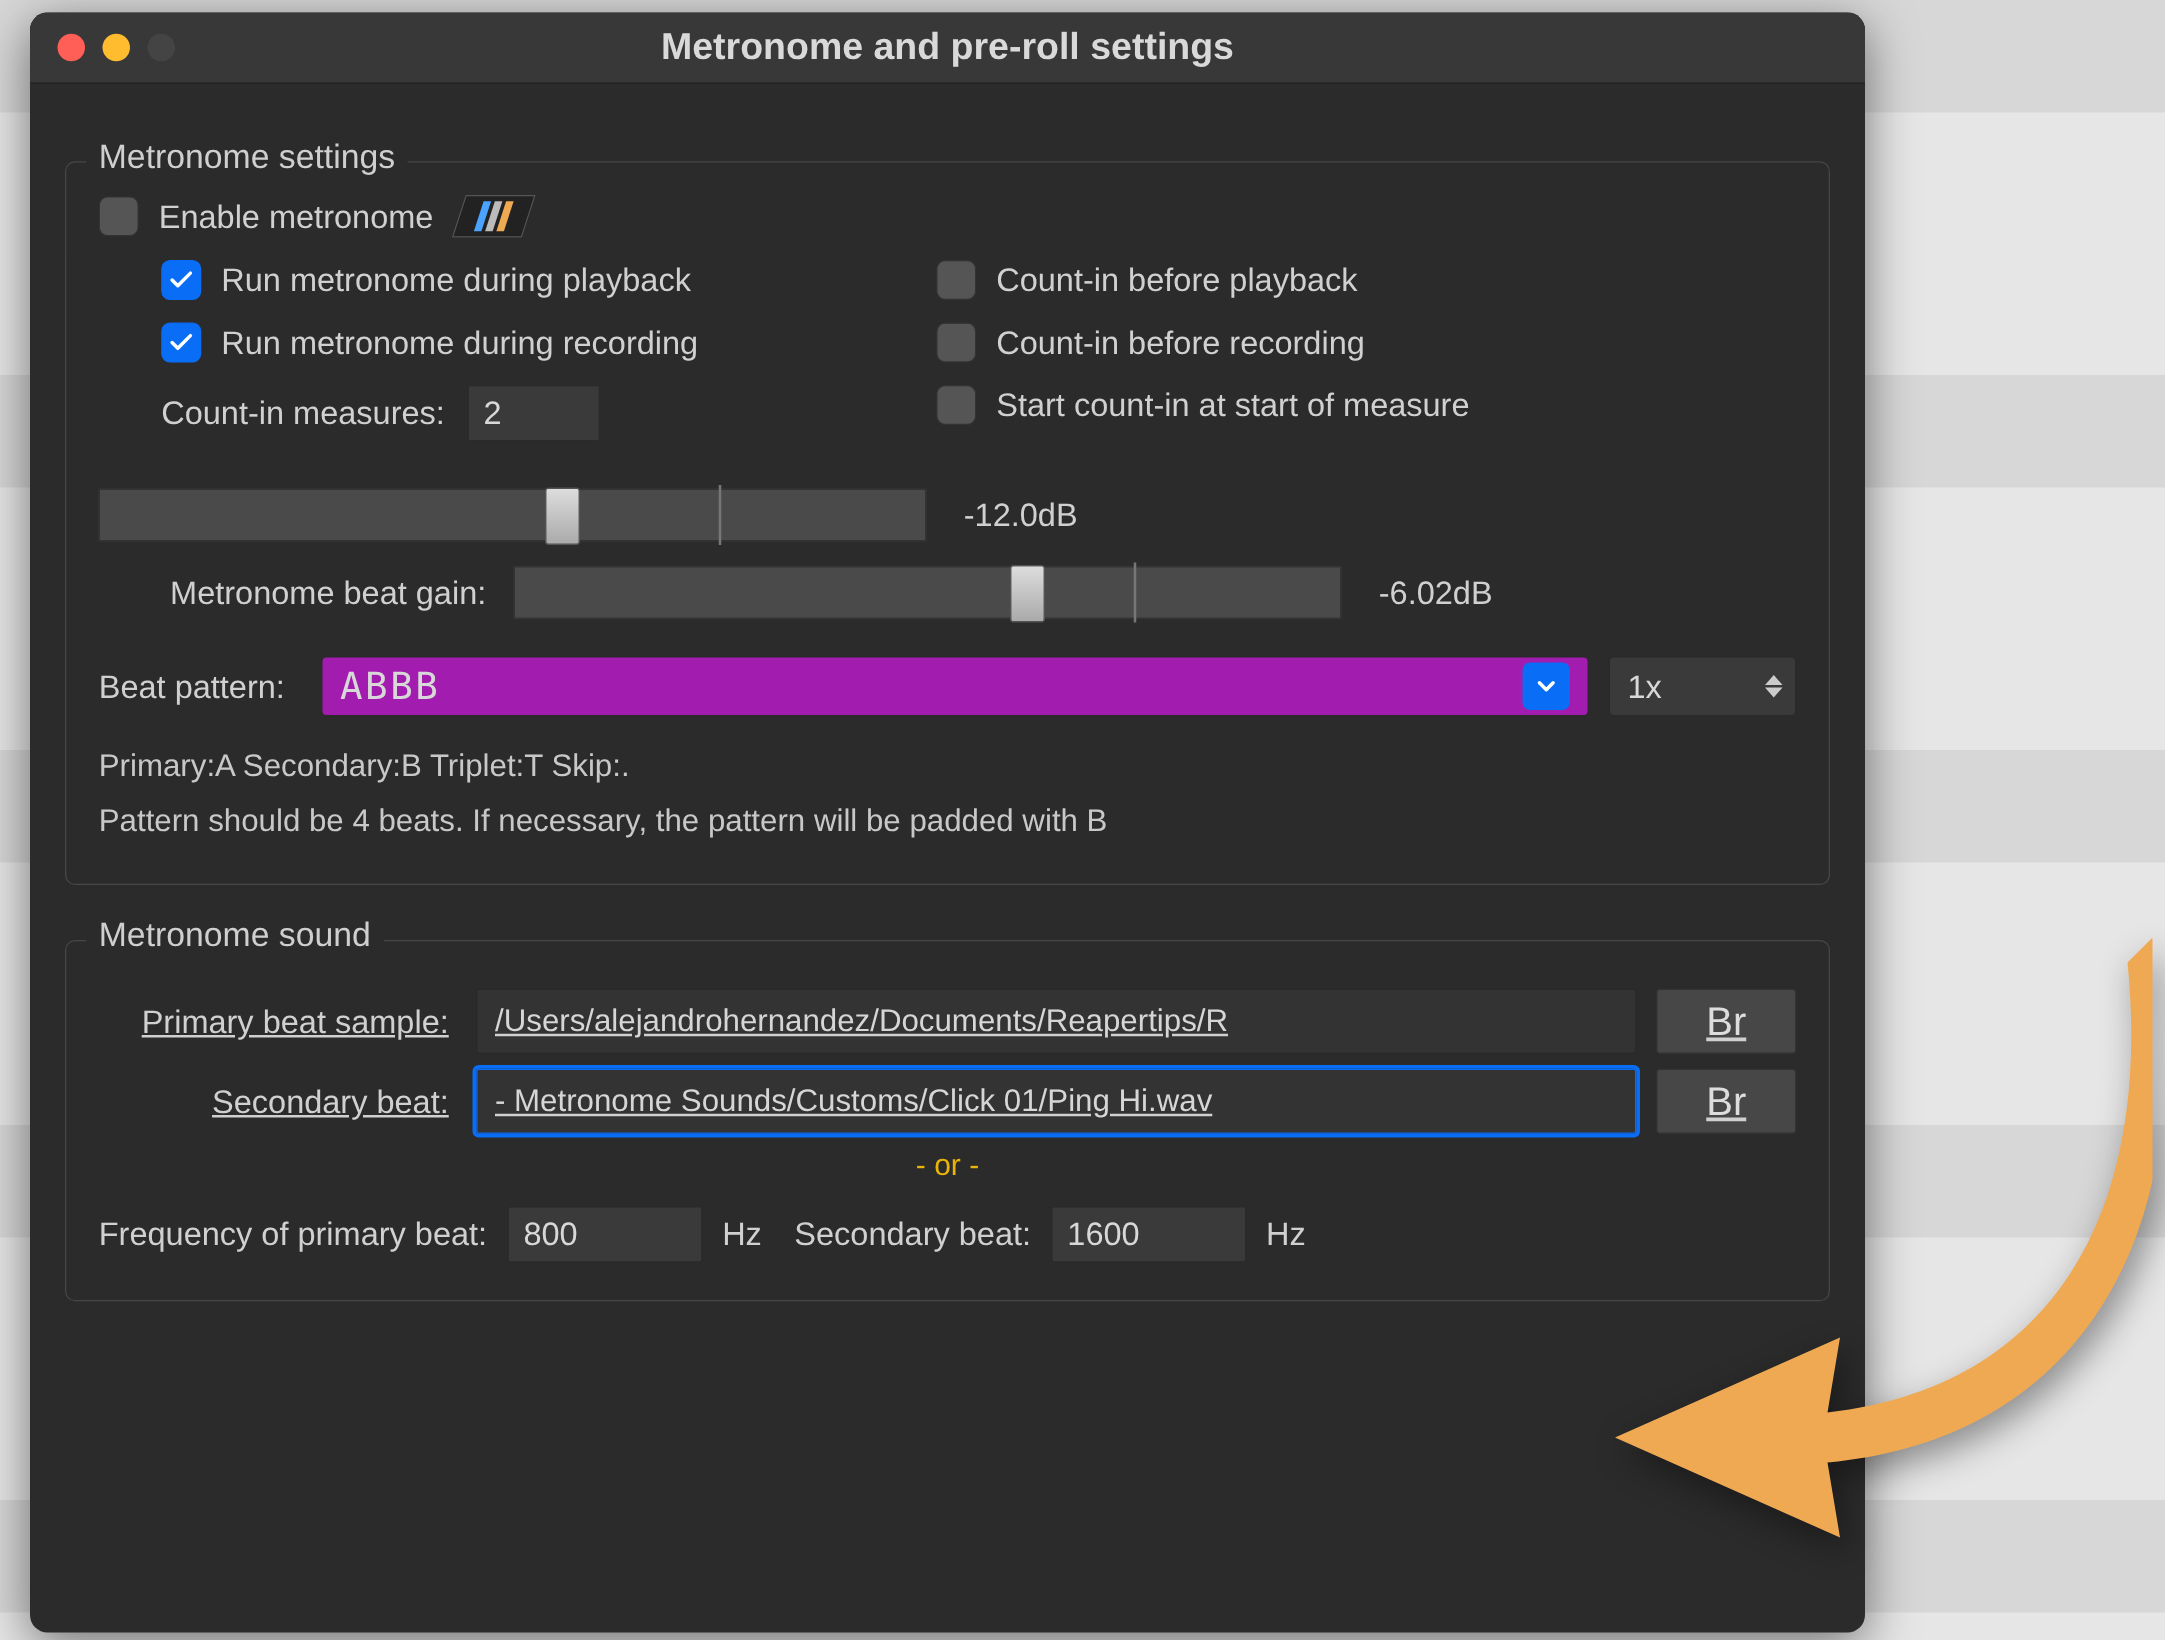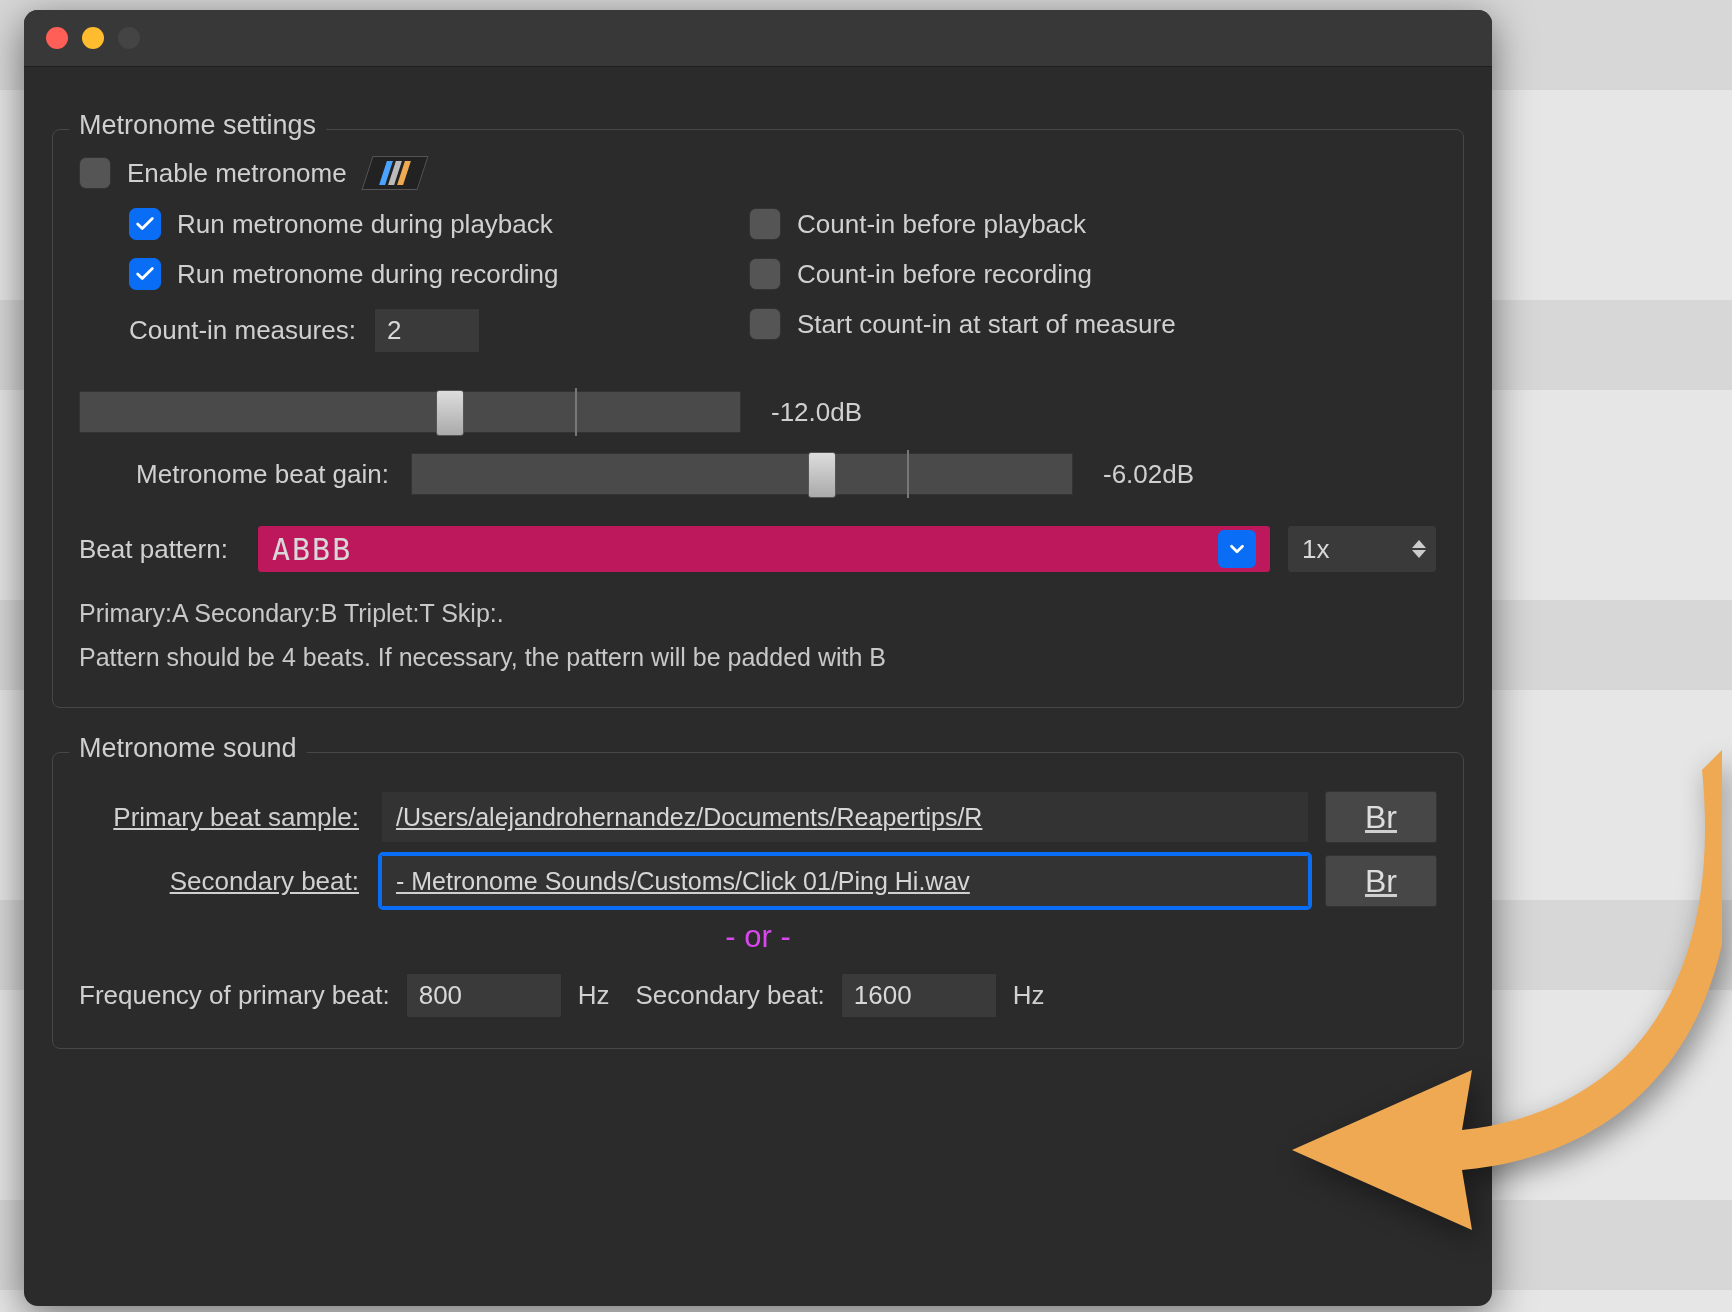--- a/index.html
+++ b/index.html
@@ -35,21 +35,21 @@
   .num-input{width:80px;text-align:left;}
   .slider-row{display:flex;align-items:center;margin:20px 0;}
   .slider-label{width:310px;text-align:right;padding-right:22px;font-size:26px;}
   .slider-track{width:660px;height:40px;background:#4a4a4a;position:relative;border:1px solid #333;}
   .slider-tick{position:absolute;top:-4px;bottom:-4px;width:2px;background:#777;}
   .slider-thumb{position:absolute;top:-2px;width:26px;height:44px;background:linear-gradient(#ddd,#aaa);border:1px solid #555;border-radius:3px;}
   .slider-val{margin-left:30px;width:150px;}
   .pattern-row{display:flex;align-items:center;margin-top:30px;}
   .pattern-label{width:178px;}
   .pattern-input{
-    flex:1;height:46px;background:#be185d;border:1px solid #2a2a2a;border-radius:4px;
+    flex:1;height:46px;background:#a21caf;border:1px solid #2a2a2a;border-radius:4px;
     display:flex;align-items:center;padding:0 14px;font-family:Menlo,monospace;font-size:30px;letter-spacing:2px;color:#d8d8d8;
     position:relative;
     text-align:center;
   }
   .dropdown-btn{width:38px;height:38px;background:#0a6df5;border-radius:6px;display:flex;align-items:center;justify-content:center;margin-left:auto;}
   .dropdown-btn svg{width:22px;height:22px;}
   .mult-select{
     width:120px;height:46px;margin-left:16px;background:#3a3a3a;border:1px solid #2a2a2a;border-radius:4px;
     display:flex;align-items:center;padding:0 14px;font-size:26px;color:#d8d8d8;position:relative;
   }
@@ -62,21 +62,21 @@
   .sample-label{width:280px;text-align:right;padding-right:22px;font-size:26px;}
   .sample-input{
     flex:1;height:50px;background:#333;border:1px solid #2a2a2a;border-radius:2px;
     color:#d6d6d6;font-size:25px;display:flex;align-items:center;padding:0 14px;overflow:hidden;white-space:nowrap;
   }
   .sample-input.focus{outline:3px solid #0a6df5;border-color:#0a6df5;}
   .browse-btn{
     width:110px;height:50px;margin-left:16px;background:#474747;border:1px solid #333;
     color:#ddd;font-size:32px;display:flex;align-items:center;justify-content:center;border-radius:3px;
   }
-  .or{text-align:center;color:#d946ef;font-size:31px;margin:12px 0 18px 0;}
+  .or{text-align:center;color:#eab308;font-size:24px;margin:12px 0 18px 0;}
   .freq-row{display:flex;align-items:center;gap:16px;font-size:26px;}
   .freq-row .num-input{width:130px;}
   .metronome-icon{
     width:46px;height:32px;margin-left:20px;border:1px solid #555;background:#222;
     display:flex;align-items:center;justify-content:center;gap:3px;padding:0 4px;
     transform:skewX(-18deg);
   }
   .metronome-icon span{display:block;width:6px;height:24px;}
   
   .arrow{
@@ -93,20 +93,21 @@
 <div class="stripe" style="top:900px"></div>
 <div class="stripe" style="top:1200px"></div>
 
 <div class="window">
   <div class="titlebar">
     <div class="traffic">
       <div class="dot red"></div>
       <div class="dot yellow"></div>
       <div class="dot green"></div>
     </div>
+    <div class="title">Metronome and pre-roll settings</div>
   </div>
 
   <div class="content">
 
     <div class="group">
       <div class="group-title">Metronome settings</div>
 
       <div class="row">
         <div class="check"></div>
         <span class="lbl">Enable metronome</span>

